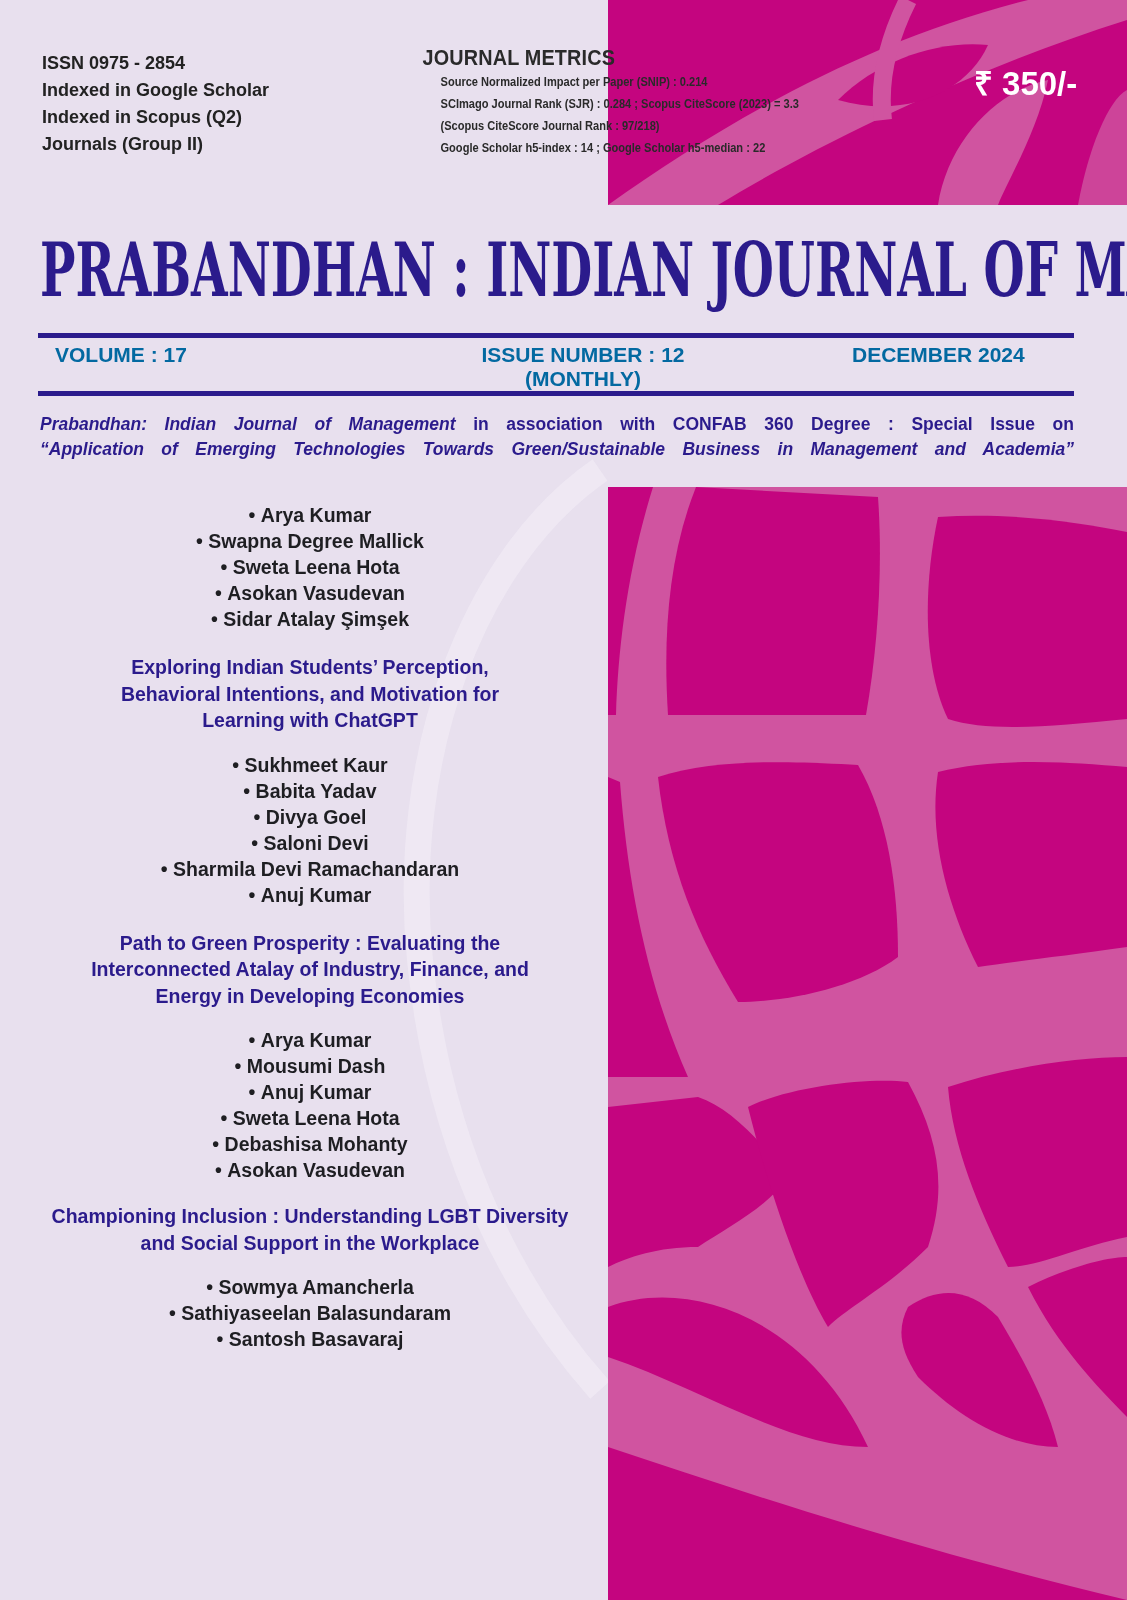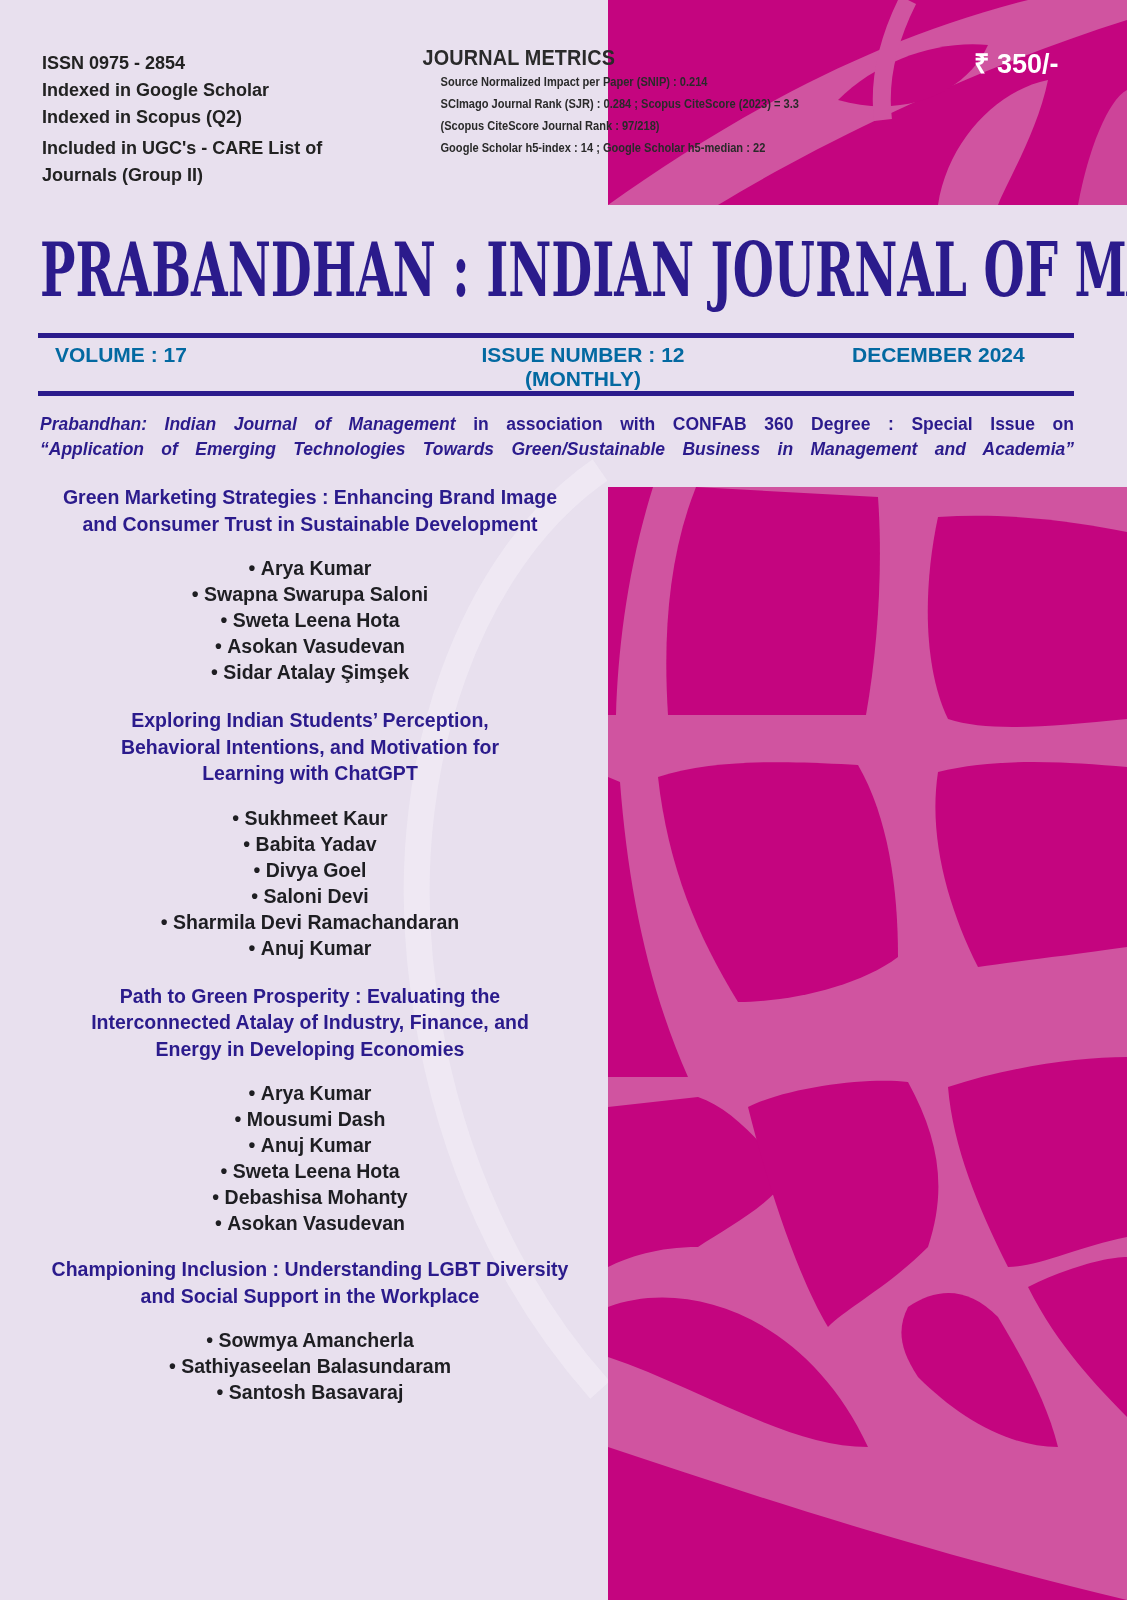--- a/index.html
+++ b/index.html
@@ -28,22 +28,22 @@
   .meta-left .gap { margin-top: 4px; }
 
   .metrics {
     position: absolute; left: 400px; top: 45px; width: 450px;
     text-align: left; color: #2a2a2a;
   }
   .metrics .title { font-weight: bold; font-size: 22px; letter-spacing: 0.2px; transform: scaleX(0.9); }
   .metrics .line { font-weight: bold; font-size: 13.5px; line-height: 22px; transform: scaleX(0.82); white-space: nowrap; }
 
   .price {
-    position: absolute; left: 974px; top: 44px; color: #ffffff;
-    font-weight: bold; font-size: 27px; text-align: center;
+    position: absolute; left: 974px; top: 60px; color: #ffffff;
+    font-weight: bold; font-size: 33px; text-align: center;
   }
 
   .journal-title {
     position: absolute; left: 40px; top: 222px; width: 1010px;
     font-family: "DejaVu Serif", serif; font-weight: bold;
     font-size: 72px; color: #2b1b8c; line-height: 90px; white-space: nowrap;
     transform-origin: left top; transform: scaleX(0.655) scaleY(1.05);
   }
 
   .rule { position: absolute; left: 38px; width: 1036px; height: 5px; background: #2b1b8c; }
@@ -108,21 +108,20 @@
     <path d="M300 820 C 330 800, 360 800, 390 830 C 420 880, 440 920, 450 960 C 400 960, 350 930, 310 890 C 290 860, 290 840, 300 820 Z" fill="#c4057f"></path>
     <path d="M420 800 C 460 780, 500 770, 519 770 L519 930 C 490 900, 450 860, 420 800 Z" fill="#c4057f"></path>
     <path d="M0 960 C 150 1010, 300 1060, 519 1113 L0 1113 Z" fill="#c4057f"></path>
   </svg>
 </div>
 
 <div class="meta-left">
   <div>ISSN 0975 - 2854</div>
   <div>Indexed in Google Scholar</div>
   <div>Indexed in Scopus (Q2)</div>
-  <div class="gap">Included in UGC's - CARE List of</div>
   <div>Journals (Group II)</div>
 </div>
 
 <div class="metrics">
   <div class="title">JOURNAL METRICS</div>
   <div class="line">Source Normalized Impact per Paper (SNIP) : 0.214</div>
   <div class="line">SCImago Journal Rank (SJR) : 0.284 ; Scopus CiteScore (2023) = 3.3</div>
   <div class="line">(Scopus CiteScore Journal Rank : 97/218)</div>
   <div class="line">Google Scholar h5-index : 14 ; Google Scholar h5-median : 22</div>
 </div>
@@ -142,24 +141,23 @@
 </div>
 <div class="rule bottom"></div>
 
 <div class="assoc">
   <span class="ital">Prabandhan: Indian Journal of Management</span><span> in association with CONFAB 360 Degree : Special Issue on</span><br>
   <span class="ital">“Application of Emerging Technologies Towards Green/Sustainable Business in Management and Academia”</span>
 </div>
 
 <div class="toc">
   <div class="article">
-    <div class="article-title" style="padding:0 10px;">Green Marketing Strategies : Enhancing Brand Image and Consumer Trust in Sustainable Development</div>
     <div class="authors">
       <div class="author">Arya Kumar</div>
-      <div class="author">Swapna Swarupa Saloni</div>
+      <div class="author">Swapna Degree Mallick</div>
       <div class="author">Sweta Leena Hota</div>
       <div class="author">Asokan Vasudevan</div>
       <div class="author">Sidar Atalay Şimşek</div>
     </div>
   </div>
 
   <div class="article" style="margin-top:22px;">
     <div class="article-title" style="padding:0 40px;">Exploring Indian Students’ Perception, Behavioral Intentions, and Motivation for Learning with ChatGPT</div>
     <div class="authors">
       <div class="author">Sukhmeet Kaur</div>

